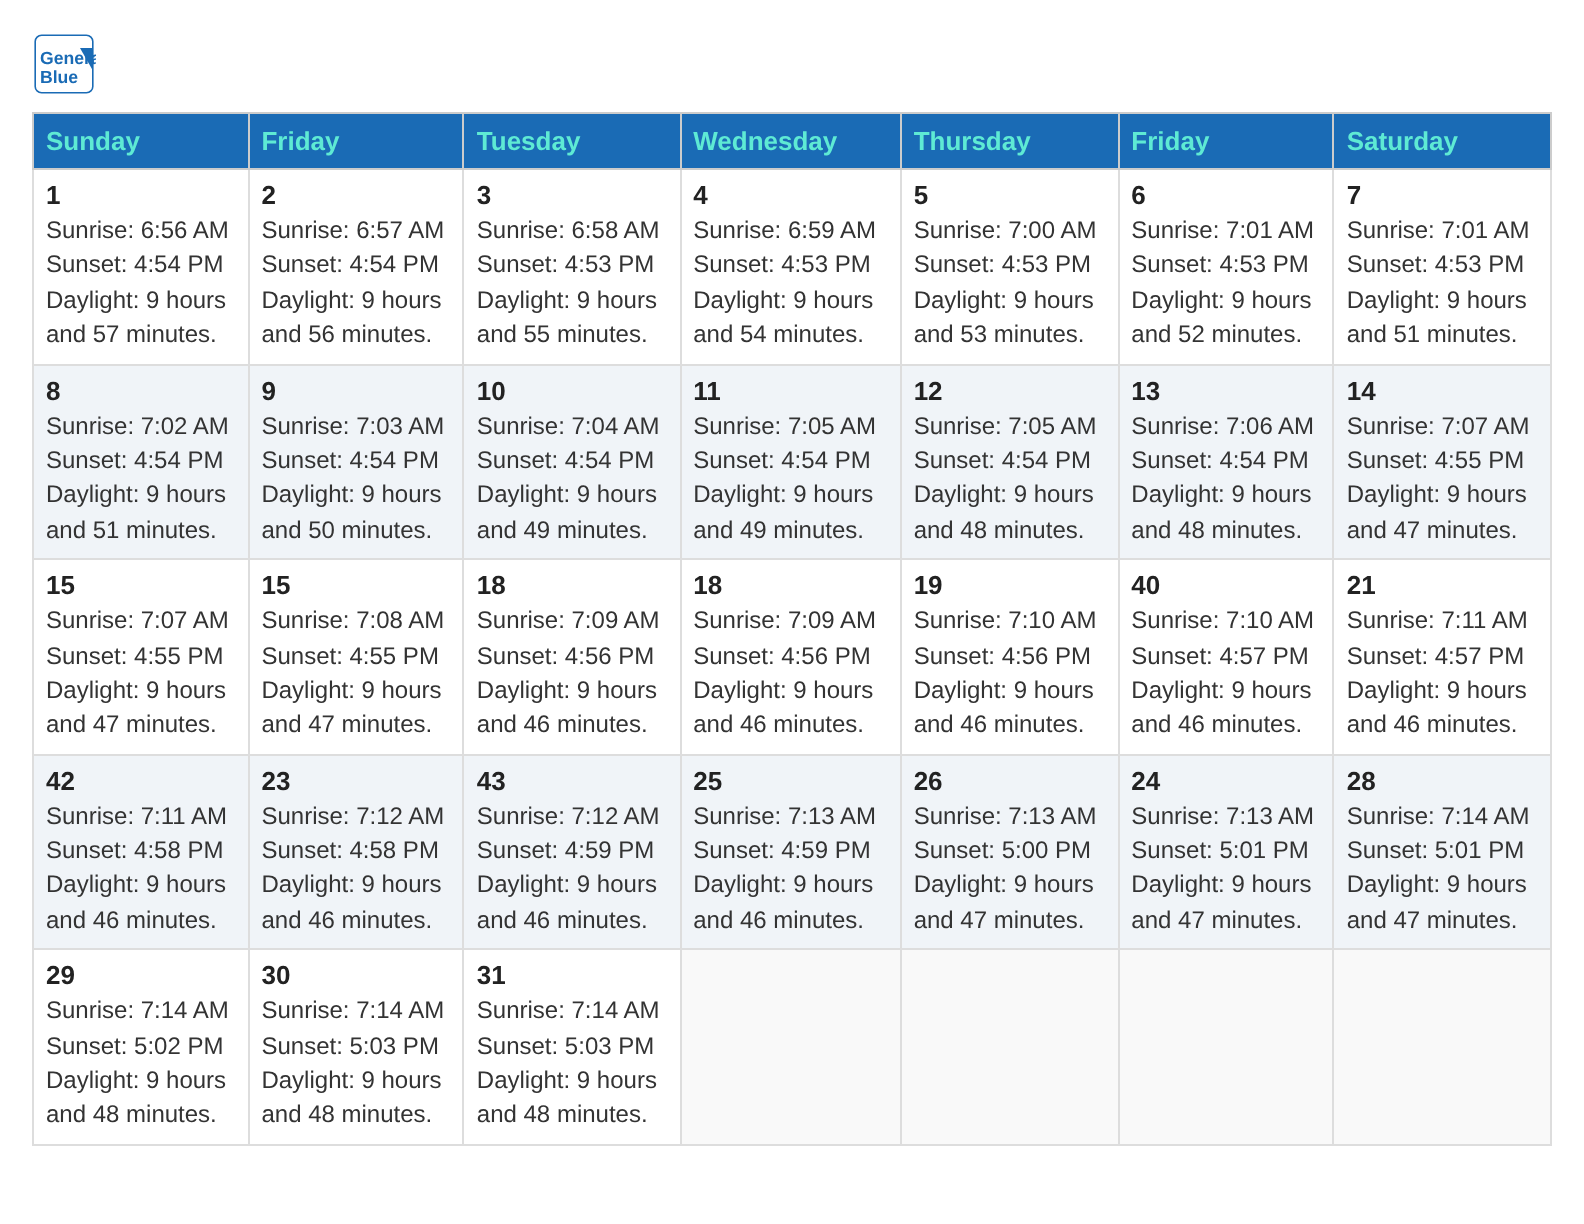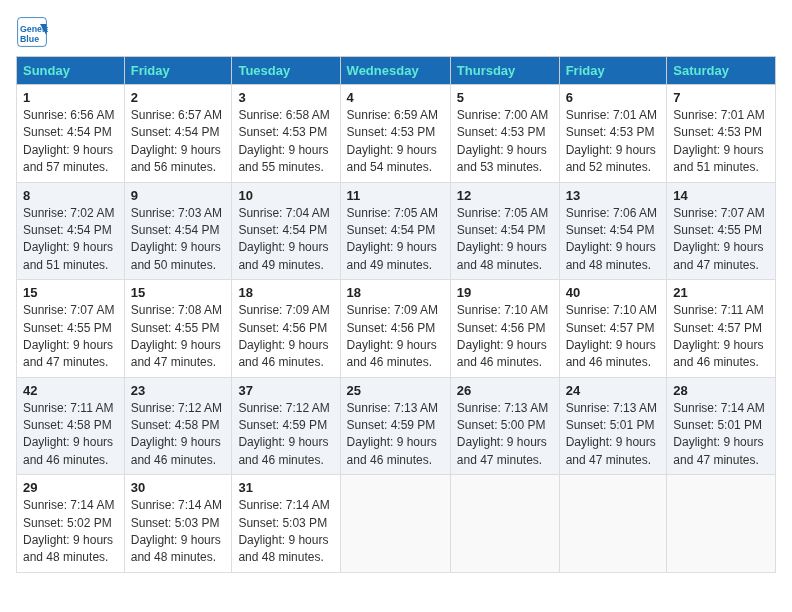--- a/index.html
+++ b/index.html
@@ -221,21 +221,21 @@
       <tr>
         <td>
           <span class="day-num">42</span>
 <div class="day-info">Sunrise: 7:11 AM<br>Sunset: 4:58 PM<br>Daylight: 9 hours and 46 minutes.</div>
         </td>
         <td>
           <span class="day-num">23</span>
 <div class="day-info">Sunrise: 7:12 AM<br>Sunset: 4:58 PM<br>Daylight: 9 hours and 46 minutes.</div>
         </td>
         <td>
-          <span class="day-num">37</span>
+          <span class="day-num">43</span>
 <div class="day-info">Sunrise: 7:12 AM<br>Sunset: 4:59 PM<br>Daylight: 9 hours and 46 minutes.</div>
         </td>
         <td>
           <span class="day-num">25</span>
 <div class="day-info">Sunrise: 7:13 AM<br>Sunset: 4:59 PM<br>Daylight: 9 hours and 46 minutes.</div>
         </td>
         <td>
           <span class="day-num">26</span>
 <div class="day-info">Sunrise: 7:13 AM<br>Sunset: 5:00 PM<br>Daylight: 9 hours and 47 minutes.</div>
         </td>

